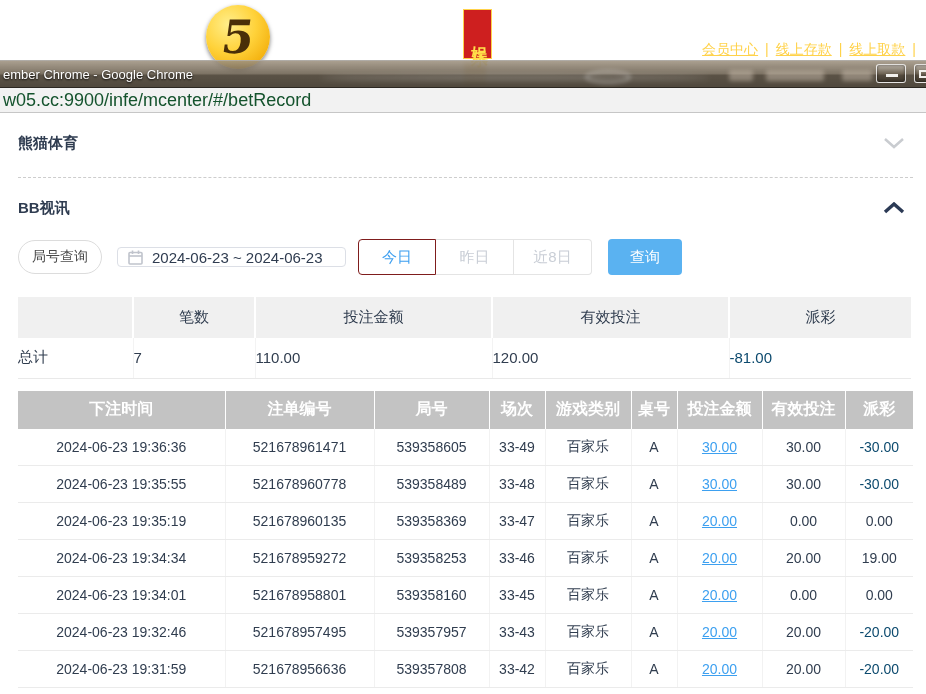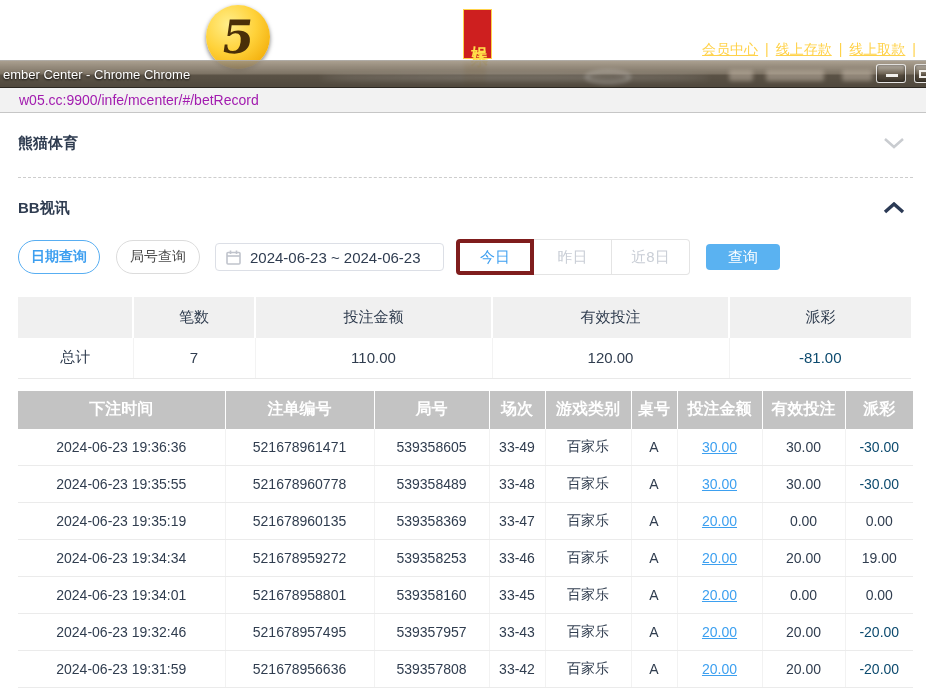--- a/index.html
+++ b/index.html
@@ -41,53 +41,53 @@
   .win-btn { position:absolute; top:3px; height:19px; border:1px solid rgba(255,255,255,.8); border-radius:3px;
     background:linear-gradient(rgba(255,255,255,.3), rgba(90,78,62,.35) 50%, rgba(35,28,18,.45));
     box-shadow:inset 0 0 3px rgba(0,0,0,.55); cursor:pointer; }
   .win-btn.min { left:876px; width:30px; }
   .win-btn.max { left:914px; width:22px; }
   .win-btn .minus { position:absolute; left:9px; top:9px; width:12px; height:3px; background:#f2f0ec; }
   .win-btn .square { position:absolute; left:4px; top:5px; width:10px; height:8px; border:2px solid #f2f0ec; }
 
   
   .urlbar { height:25px; background:#f2f2f2; border-bottom:1px solid #c6c6c6;
-    display:flex; align-items:center; font-size:14px; color:#a21caf; padding-left:19px; }
+    display:flex; align-items:center; font-size:18px; color:#14532d; padding-left:3px; }
 
   
   .content { padding:12px 13px 0 18px; background:#fff; }
   .section-row { display:flex; justify-content:space-between; align-items:center; height:36px; cursor:pointer; }
   .section-row.second { margin-top:12px; }
   .section-title { font-size:15px; font-weight:bold; color:#2f3c50; }
   .dashed-divider { border-bottom:1px dashed #cdcdcd; margin-top:16px; }
   .chev { margin-right:8px; }
 
   .filters { display:flex; align-items:center; margin-top:13px; }
   .pill { height:34px; border-radius:17px; background:#fff; font-size:14px; cursor:pointer;
     font-family:"Liberation Sans", sans-serif; }
   .pill.active { width:82px; border:1px solid #58aef2; color:#3d9ff0; font-weight:bold; margin-right:16px; }
   .pill.inactive { width:84px; border:1px solid #dcdcdc; color:#4a4a4a; margin-right:15px; }
-  .date-input { width:229px; height:28px; border:1px solid #dcdfe6; border-radius:4px; background:#fff;
+  .date-input { width:229px; height:20px; border:1px solid #dcdfe6; border-radius:4px; background:#fff;
     display:flex; align-items:center; padding-left:10px; gap:9px; font-size:15px; color:#2f3c50;
     margin-right:12px; cursor:text; }
   .seg-group { display:flex; }
   .seg { width:78px; height:36px; background:#fff; font-size:15px; cursor:pointer;
     font-family:"Liberation Sans", sans-serif; }
-  .seg.today { border:4px solid #7f1d1d; color:#3d9ff0; border-radius:4px 0 0 4px; }
+  .seg.today { border:1px solid #7f1d1d; color:#3d9ff0; border-radius:4px 0 0 4px; }
   .seg.mid { border:1px solid #e4e4e4; border-left:none; color:#c9ced6; }
   .seg.last { border:1px solid #e4e4e4; border-left:none; color:#c9ced6; border-radius:0 4px 4px 0; }
-  .search-btn { width:74px; height:26px; background:#5ab2f1; color:#fff; border:none; border-radius:4px;
+  .search-btn { width:74px; height:36px; background:#5ab2f1; color:#fff; border:none; border-radius:4px;
     font-size:15px; margin-left:16px; cursor:pointer; font-family:"Liberation Sans", sans-serif; }
 
   
   table { border-collapse:collapse; table-layout:fixed; }
   .summary { width:893px; margin-top:22px; font-size:15px; }
   .summary th { background:#f0f0f0; height:41px; font-weight:normal; color:#303d4f; border-left:2px solid #fff; }
   .summary th:first-child { border-left:none; }
-  .summary td { height:40px; text-align:center; color:#303d4f;
+  .summary td { height:40px; color:#303d4f;
     border-bottom:1px solid #e9e9e9; border-left:1px solid #f3f3f3; }
   .summary td:first-child { border-left:none; }
 
   
   .bets { width:895px; margin-top:12px; font-size:14px; }
   .bets th { background:#c3c3c3; color:#fff; height:38px; font-weight:bold; border-left:1px solid #fff; font-size:16px; }
   .bets th:first-child { border-left:none; }
   .bets td { height:37px; text-align:center; color:#303d4f;
     border-bottom:1px solid #ebebeb; border-left:1px solid #f2f2f2; }
   .bets td:first-child { border-left:none; }
@@ -99,21 +99,21 @@
 
 <header class="banner">
   <div class="coin">
       <span>5</span>
     </div>
   <div class="badge">娱乐</div>
   <div class="badge-remnant"></div>
   <nav class="top-links"><span class="top-link">会员中心</span><span class="sep"> | </span><span class="top-link">线上存款</span><span class="sep"> | </span><span class="top-link">线上取款</span><span class="sep"> | </span></nav>
 
   <div class="titlebar">
-    <span class="title-text">ember Center - Chrome Chrome</span>
+    <span class="title-text">ember Chrome - Google Chrome</span>
     <div class="swirl"></div>
     <div class="swirl2"></div>
     <div class="blob b1"></div>
     <div class="blob b2"></div>
     <div class="blob b3"></div>
     <div class="win-btn min">
         <span class="minus"></span>
       </div>
     <div class="win-btn max">
         <span class="square"></span>
@@ -137,21 +137,20 @@
   <div class="dashed-divider"></div>
 
   <div class="section-row second">
     <span class="section-title">BB视讯</span>
     <svg class="chev" width="22" height="12" viewBox="0 0 22 12">
       <polyline points="2,10 11,2 20,10" fill="none" stroke="#2b3a55" stroke-width="3.4"></polyline>
     </svg>
   </div>
 
   <div class="filters">
-    <button class="pill active">日期查询</button>
     <button class="pill inactive">局号查询</button>
     <div class="date-input">
       <svg width="15" height="15" viewBox="0 0 15 15">
         <rect x="1" y="2.5" width="13" height="11.5" rx="1" fill="none" stroke="#c0c4cc" stroke-width="1.6"></rect>
         <line x1="1" y1="6" x2="14" y2="6" stroke="#c0c4cc" stroke-width="1.6"></line>
         <line x1="4.5" y1="0.5" x2="4.5" y2="4" stroke="#c0c4cc" stroke-width="1.6"></line>
         <line x1="10.5" y1="0.5" x2="10.5" y2="4" stroke="#c0c4cc" stroke-width="1.6"></line>
       </svg>
       <span>2024-06-23 ~ 2024-06-23</span>
     </div>

